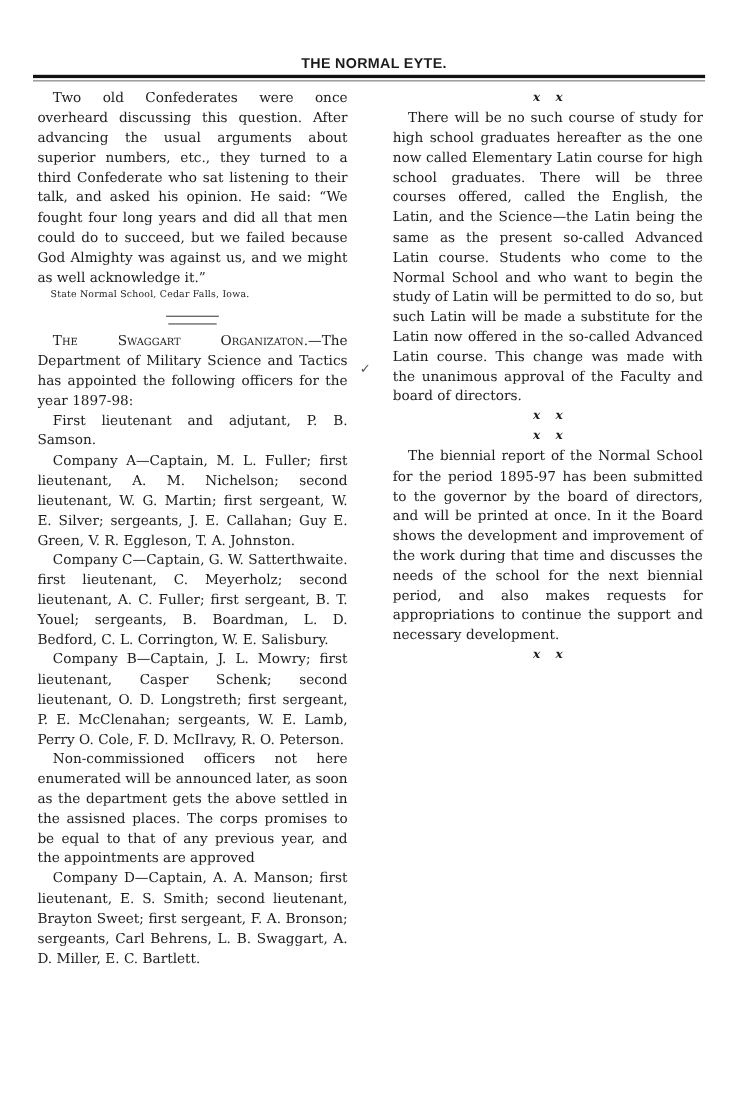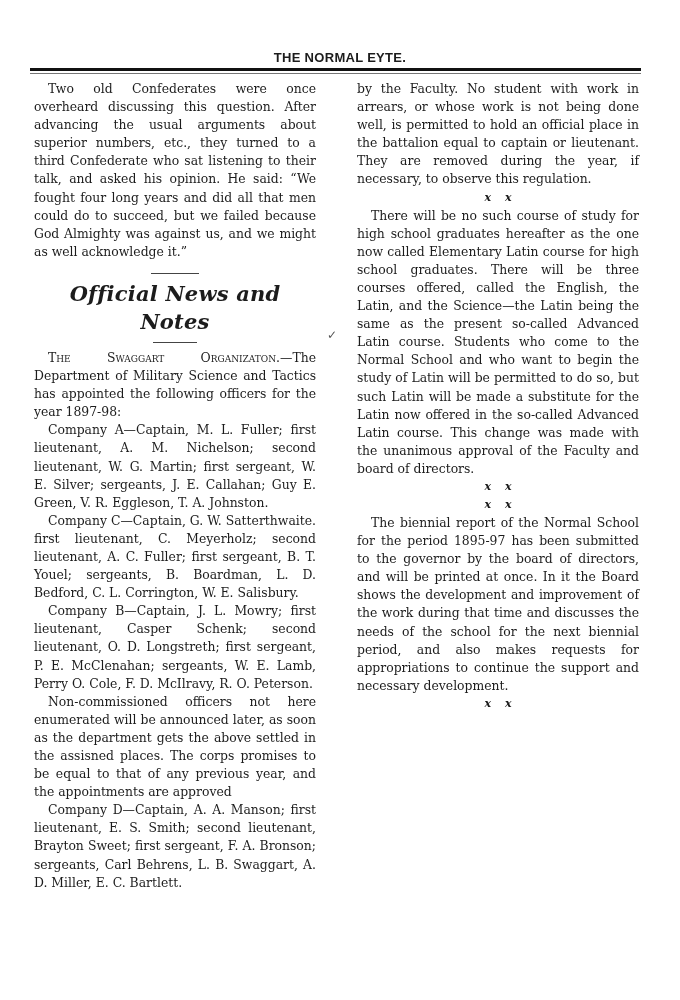--- a/index.html
+++ b/index.html
@@ -34,35 +34,35 @@
 </head>
 <body>
 
 <div class="page">
   <div class="running-head">THE NORMAL EYTE.</div>
   <div class="rule-thick"></div>
   <div class="rule-thin"></div>
 
   <div class="col col-left">
     <p>Two old Confederates were once overheard discussing this question. After advancing the usual arguments about superior numbers, etc., they turned to a third Confederate who sat listening to their talk, and asked his opinion. He said: “We fought four long years and did all that men could do to succeed, but we failed because God Almighty was against us, and we might as well acknowledge it.”</p>
+    <p class="credit">State Normal School, Cedar Falls, Iowa.</p>
     <div class="section-head-rule"></div>
-    <div class="section-title">Official News and Notes</div>
     <div class="section-head-rule2"></div>
     <p><span class="smallcaps">The Swaggart Organizaton.</span><span>—The Department of Military Science and Tactics has appointed the following officers for the year 1897-98:</span></p>
+    <p>First lieutenant and adjutant, P. B. Samson.</p>
     <p>Company A—Captain, M. L. Fuller; first lieutenant, A. M. Nichelson; second lieutenant, W. G. Martin; first sergeant, W. E. Silver; sergeants, J. E. Callahan; Guy E. Green, V. R. Eggleson, T. A. Johnston.</p>
     <p>Company C—Captain, G. W. Satterthwaite. first lieutenant, C. Meyerholz; second lieutenant, A. C. Fuller; first sergeant, B. T. Youel; sergeants, B. Boardman, L. D. Bedford, C. L. Corrington, W. E. Salisbury.</p>
     <p>Company B—Captain, J. L. Mowry; first lieutenant, Casper Schenk; second lieutenant, O. D. Longstreth; first sergeant, P. E. McClenahan; sergeants, W. E. Lamb, Perry O. Cole, F. D. McIlravy, R. O. Peterson.</p>
     <p>Non-commissioned officers not here enumerated will be announced later, as soon as the department gets the above settled in the assisned places. The corps promises to be equal to that of any previous year, and the appointments are approved</p>
     <p>Company D—Captain, A. A. Manson; first lieutenant, E. S. Smith; second lieutenant, Brayton Sweet; first sergeant, F. A. Bronson; sergeants, Carl Behrens, L. B. Swaggart, A. D. Miller, E. C. Bartlett.</p>
   </div>
 
   <div class="checkmark">✓</div>
 
   <div class="col col-right">
-    <p class="noindent">by the Faculty. No student with work in arrears, or whose work is not being done well, is permitted to hold an official place in the battalion equal to captain or lieutenant. They are removed during the year, if necessary, to observe this regulation.</p>
     <div class="sep">x x</div>
     <p>There will be no such course of study for high school graduates hereafter as the one now called Elementary Latin course for high school graduates. There will be three courses offered, called the English, the Latin, and the Science—the Latin being the same as the present so-called Advanced Latin course. Students who come to the Normal School and who want to begin the study of Latin will be permitted to do so, but such Latin will be made a substitute for the Latin now offered in the so-called Advanced Latin course. This change was made with the unanimous approval of the Faculty and board of directors.</p>
     <div class="sep">x x</div>
     <div class="sep">x x</div>
     <p>The biennial report of the Normal School for the period 1895-97 has been submitted to the governor by the board of directors, and will be printed at once. In it the Board shows the development and improvement of the work during that time and discusses the needs of the school for the next biennial period, and also makes requests for appropriations to continue the support and necessary development.</p>
     <div class="sep">x x</div>
   </div>
 </div>
 
 </body></html>

